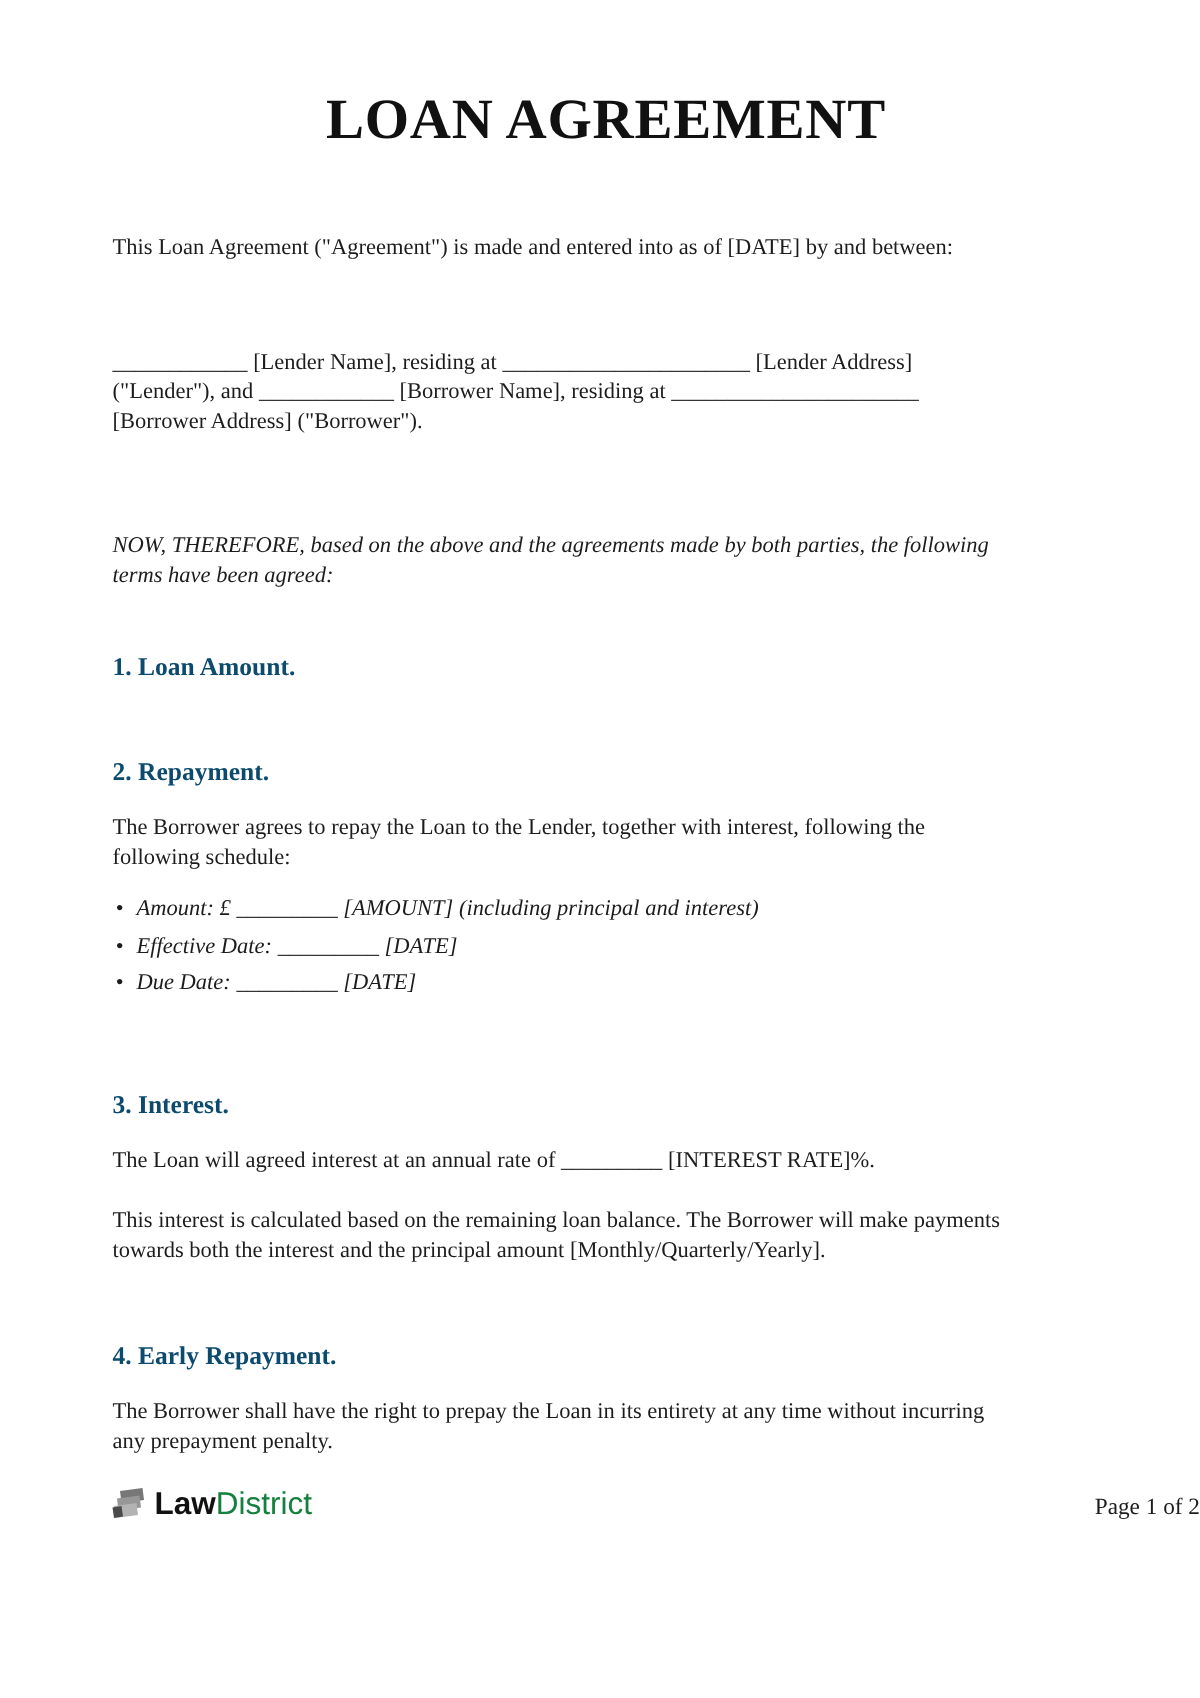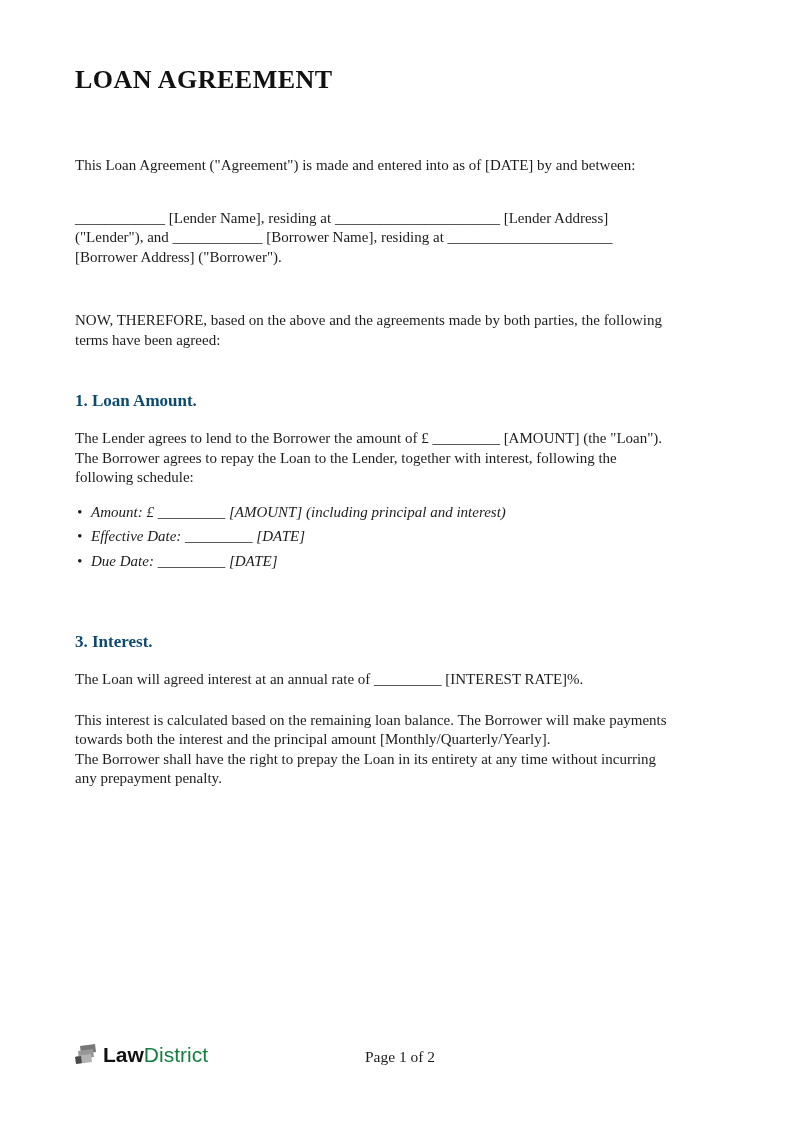--- a/index.html
+++ b/index.html
@@ -13,35 +13,36 @@
     overflow: hidden;
   }
   .content {
     position: absolute;
     left: 75px;
     top: 0;
     width: 658px;
   }
   .doc-title {
     margin: 62px 0 0 0;
-    font-size: 26px;
+    font-size: 38px;
     line-height: 36px;
     font-weight: bold;
+    text-align: center;
     letter-spacing: 0.5px;
     color: #111111;
   }
   .para {
     margin: 0;
     font-size: 15px;
     line-height: 19.5px;
     white-space: pre-line;
   }
   .intro   { margin-top: 58px; }
-  .parties { margin-top: 33px; }
-  .recital { margin-top: 44px; }
+  .parties { margin-top: 57px; }
+  .recital { margin-top: 64px; font-style: italic; }
   .sec-h {
     margin: 0 0 17px 0;
     font-size: 17px;
     line-height: 22px;
     font-weight: bold;
     color: #0c4a6e;
   }
   .sec-1 .sec-h { margin-top: 40px; }
   .sec-2 .sec-h { margin-top: 48px; }
   .sec-3 .sec-h { margin-top: 60px; }
@@ -62,21 +63,21 @@
   }
   .bullets li::before {
     content: "\2022";
     position: absolute;
     left: 2px;
     top: 0;
   }
   .footer {
     position: absolute;
     left: 0;
-    top: 1040px;
+    top: 988px;
     width: 800px;
     height: 40px;
   }
   .logo {
     position: absolute;
     left: 72px;
     top: 2px;
     display: flex;
     align-items: center;
     font-family: "Liberation Sans", sans-serif;
@@ -84,21 +85,21 @@
     color: #1a1a1a;
   }
   .logo svg { margin-right: 5px; display: block; }
   .logo .law { font-weight: bold; color: #111111; }
   .logo .district { font-weight: normal; color: #15803d; }
   .pageno {
     position: absolute;
     left: 0;
     width: 800px;
     top: 8px;
-    text-align: center;
+    text-align: right;
     font-size: 15.5px;
     color: #1c1c1c;
   }
 </style>
 </head>
 <body>
 
 <div class="page">
   <div class="content">
 
@@ -108,41 +109,42 @@
 
     <p class="para parties">____________ [Lender Name], residing at ______________________ [Lender Address]
 ("Lender"), and ____________ [Borrower Name], residing at ______________________
 [Borrower Address] ("Borrower").</p>
 
     <p class="para recital">NOW, THEREFORE, based on the above and the agreements made by both parties, the following
 terms have been agreed:</p>
 
     <section class="sec-1">
       <h2 class="sec-h">1. Loan Amount.</h2>
-      <p class="para sec-p">The Lender agrees to lend to the Borrower the amount of £ _________ [AMOUNT] (the "Loan").</p>
     </section>
 
     <section class="sec-2">
+      <h2 class="sec-h">2. Repayment.</h2>
       <p class="para sec-p">The Borrower agrees to repay the Loan to the Lender, together with interest, following the
 following schedule:</p>
       <ul class="bullets">
         <li>Amount: £ _________ [AMOUNT] (including principal and interest)</li>
         <li>Effective Date: _________ [DATE]</li>
         <li>Due Date: _________ [DATE]</li>
       </ul>
     </section>
 
     <section class="sec-3">
       <h2 class="sec-h">3. Interest.</h2>
       <p class="para sec-p">The Loan will agreed interest at an annual rate of _________ [INTEREST RATE]%.</p>
       <p class="para sec-p">This interest is calculated based on the remaining loan balance. The Borrower will make payments
 towards both the interest and the principal amount [Monthly/Quarterly/Yearly].</p>
     </section>
 
     <section class="sec-4">
+      <h2 class="sec-h">4. Early Repayment.</h2>
       <p class="para sec-p">The Borrower shall have the right to prepay the Loan in its entirety at any time without incurring
 any prepayment penalty.</p>
     </section>
 
   </div>
 
   <div class="footer">
     <div class="logo">
       <span>
         <svg width="26" height="26" viewBox="0 0 26 26" aria-hidden="true">

